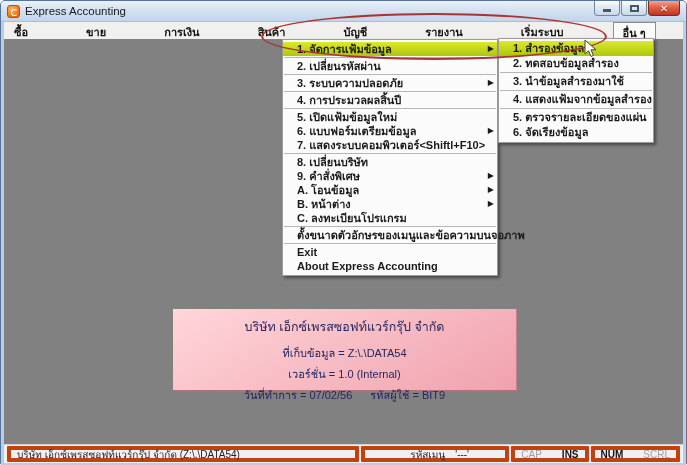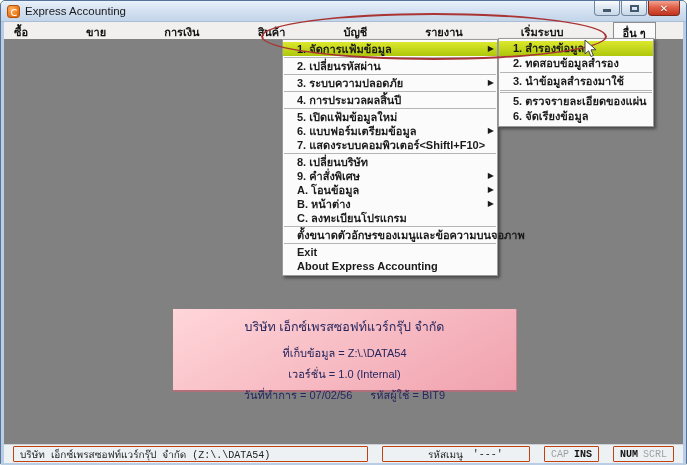--- a/index.html
+++ b/index.html
@@ -57,26 +57,26 @@
     background:#fafafa; border:1px solid #8e8e8e; border-bottom:none;
   }
   .client{ flex:1; background:var(--desktop_gray,#818181); position:relative; }
 
   
   .statusbar{
     height:19px; background:#eef1f4; border-top:1px solid #cdd2d8;
     display:flex; align-items:stretch; font-size:10px; color:#222; padding:1px 2px;
   }
   .sb-seg{
-    border:1px solid #c2410c; border-radius:1px; margin:0 7px;
-    display:flex; align-items:center; padding:0 6px; background:#eef1f4;font-family:Liberation Mono, monospace;
+    border:4px solid #c2410c; border-radius:1px; margin:0 1px;
+    display:flex; align-items:center; padding:0 6px; background:#eef1f4;
   }
   .sb-left{ flex:1; }
   .sb-menucode{ width:148px; justify-content:flex-start; gap:10px;padding-left:45px; }
-  .sb-ind{ gap:5px; justify-content:center; }
+  .sb-ind{ gap:20px; justify-content:center; }
   .ind{ color:var(--statusbar_inactive,#9f9f9f); }
   .ind.active{ color:#111; font-weight:bold; }
 
   
   .menu-panel{
     position:absolute; background:#fbfbfb; border:1px solid #9b9b9b;
     box-shadow:2px 2px 3px rgba(0,0,0,.45); padding:2px 0; z-index:5;
     font-size:11px; font-weight:bold; color:#1a1a1a;
   }
   .dropdown{ left:281px; top:38px; width:216px; }
@@ -330,20 +330,23 @@
       </div>
 
       <div class="menu-row">
         <span class="mi-label">3. นำข้อมูลสำรองมาใช้</span>
       </div>
 
       <div class="menu-row separator">
         <span class="mi-label"></span>
       </div>
 
+      <div class="menu-row">
+        <span class="mi-label">4. แสดงแฟ้มจากข้อมูลสำรอง</span>
+      </div>
 
       <div class="menu-row separator">
         <span class="mi-label"></span>
       </div>
 
       <div class="menu-row">
         <span class="mi-label">5. ตรวจรายละเอียดของแผ่น</span>
       </div>
 
       <div class="menu-row">

